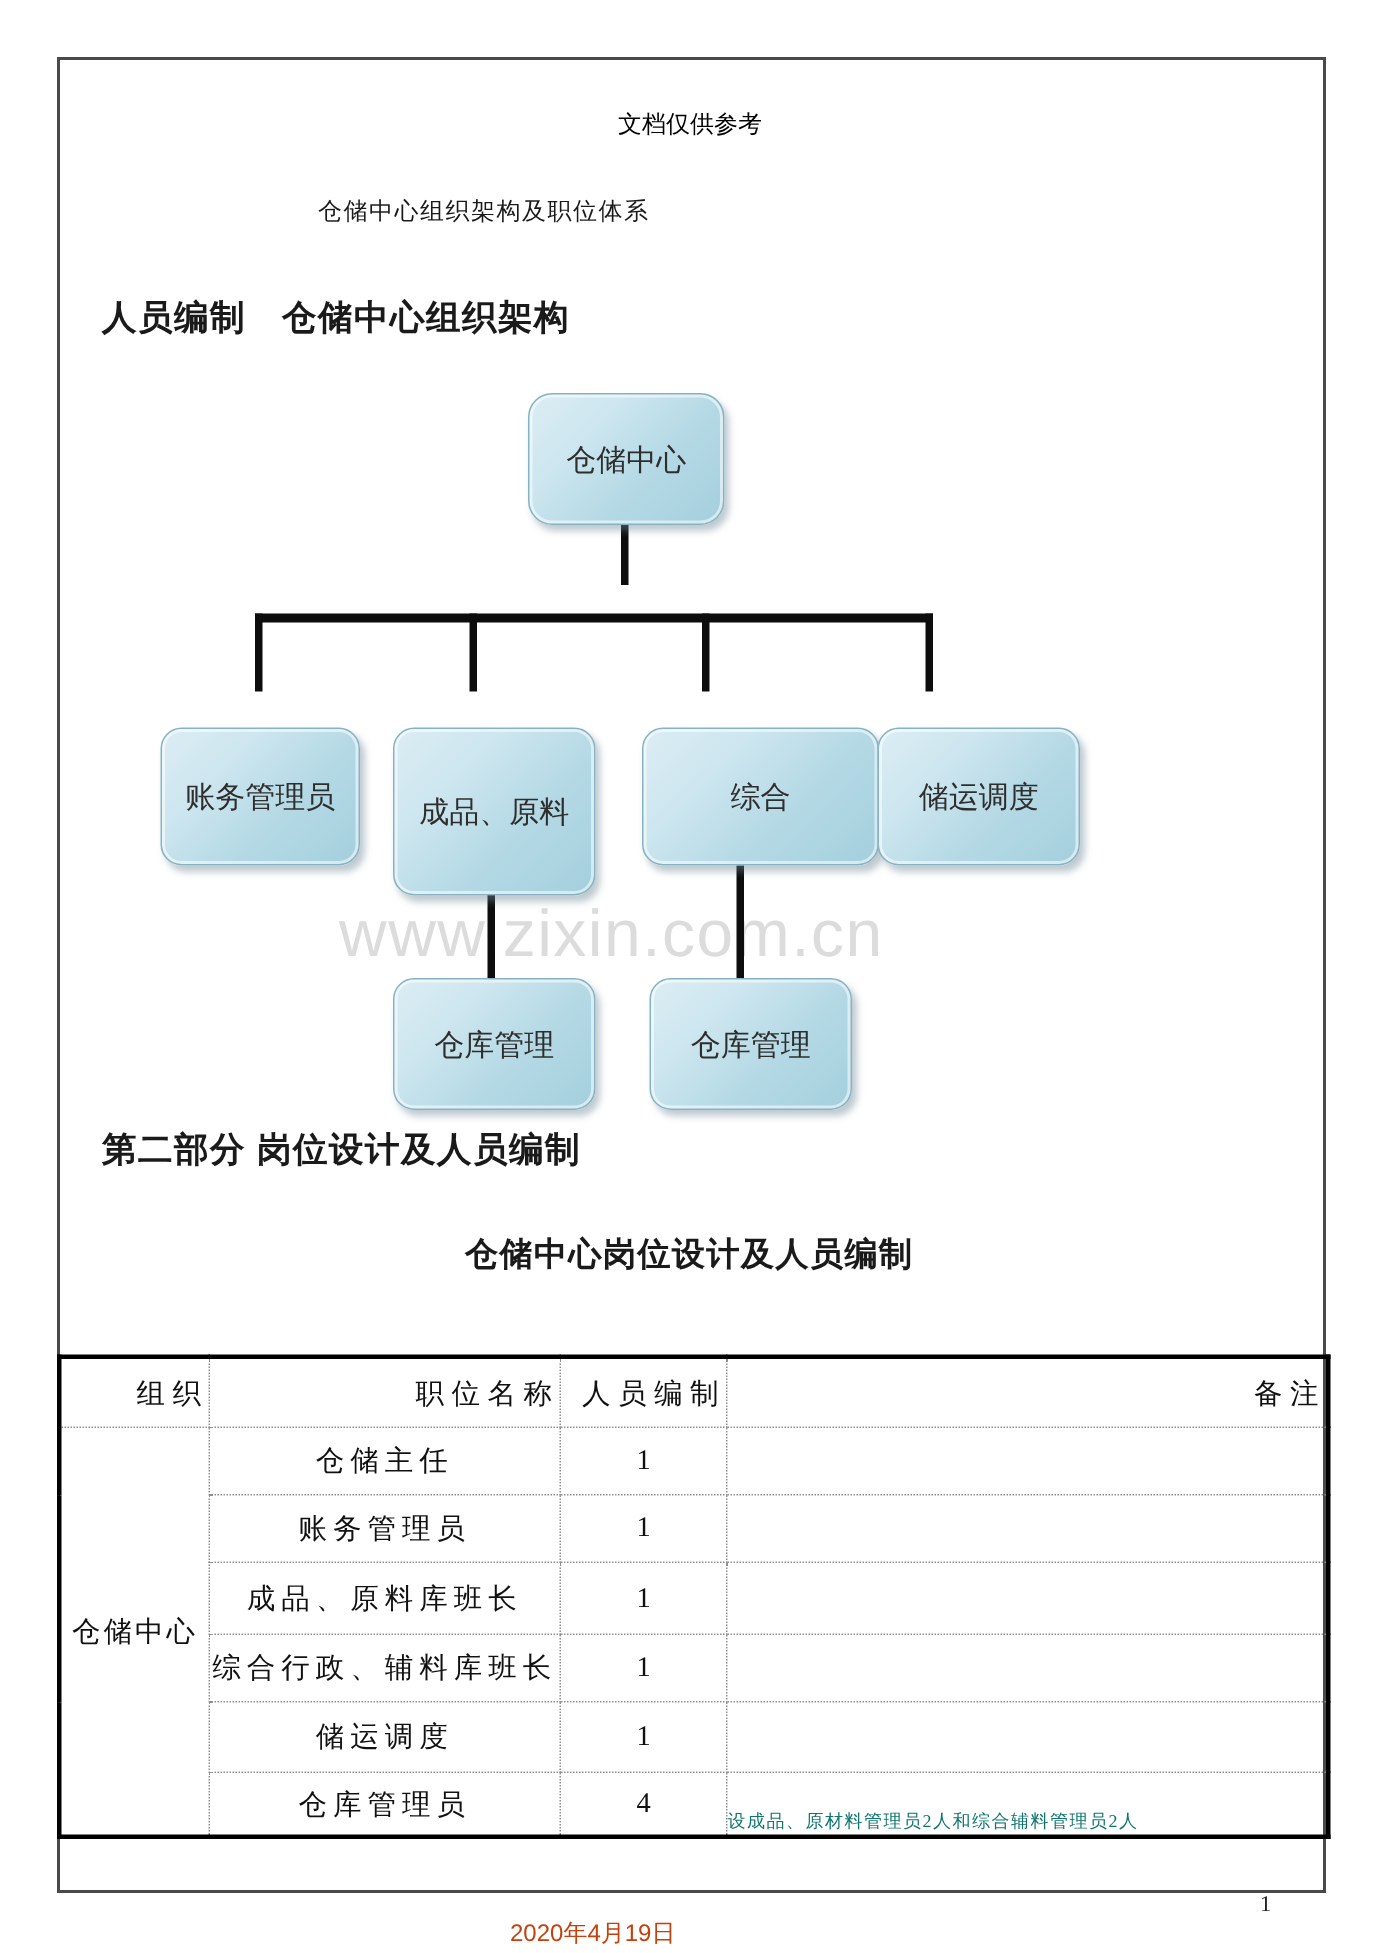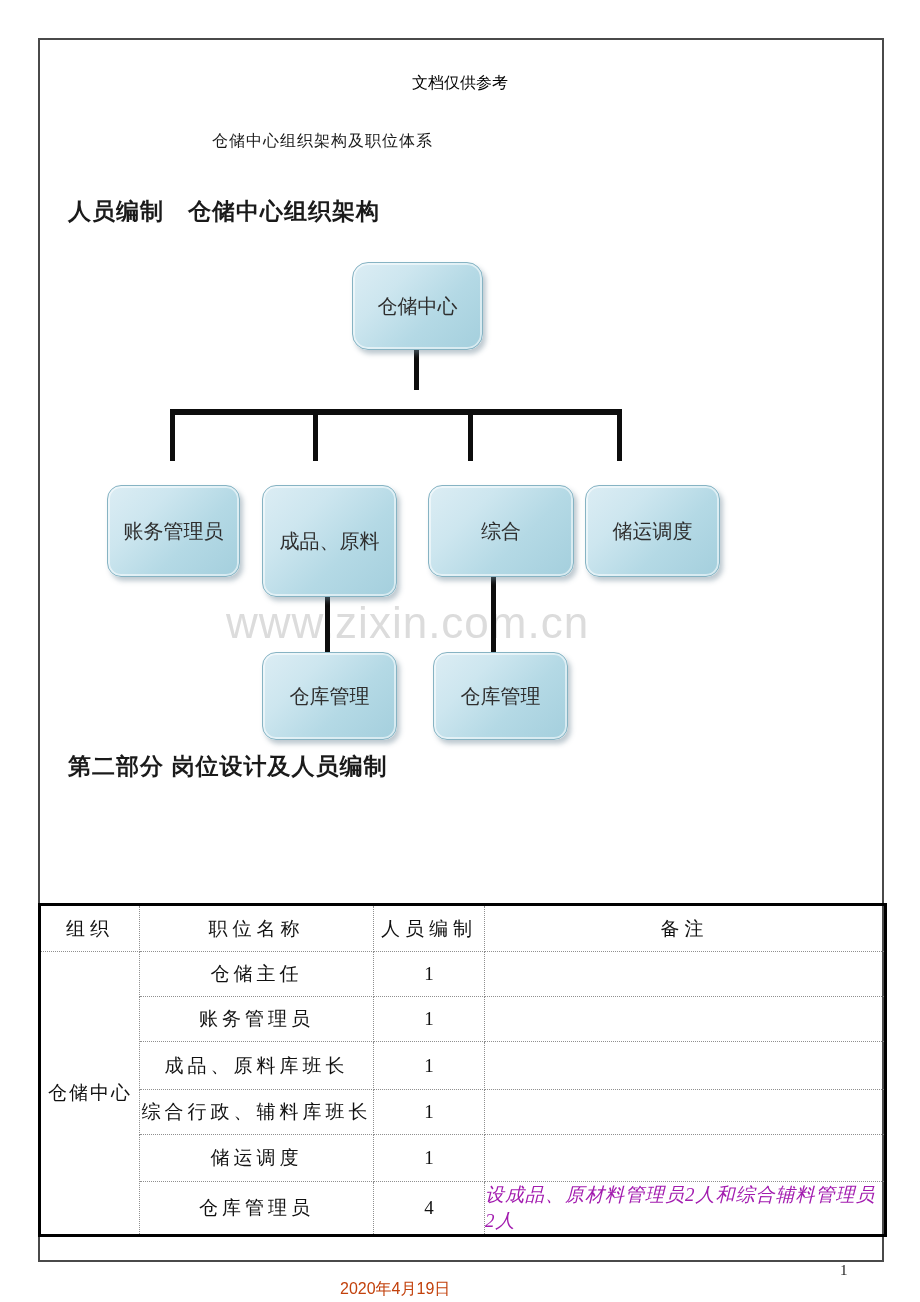--- a/index.html
+++ b/index.html
@@ -20,44 +20,44 @@
         letter-spacing:1px;z-index:1;font-family:"Liberation Sans",sans-serif;}
   .conn{position:absolute;background:#0d0d0d;z-index:2;}
   .org-box{position:absolute;z-index:3;border-radius:14px;border:1px solid #86b3c3;
         background:linear-gradient(135deg,#dcedf4 0%,#cde6ef 30%,#b4d9e5 62%,#a4cfdd 100%);
         box-shadow:3px 4px 5px rgba(110,135,150,.45), inset 0 0 0 2px rgba(255,255,255,.55);
         display:flex;align-items:center;justify-content:center;
         font-size:20px;color:#2e2e2e;box-sizing:border-box;}
   .box-root{left:352px;top:262px;width:131px;height:88px;border-radius:16px;}
   .box-l2-0{left:107px;top:485px;width:133px;height:92px;}
   .box-l2-1{left:262px;top:485px;width:135px;height:112px;}
-  .box-l2-2{left:428px;top:485px;width:146px;height:92px;}
+  .box-l2-2{left:428px;top:485px;width:158px;height:92px;}
   .box-l2-3{left:585px;top:485px;width:135px;height:92px;}
   .box-l3-0{left:262px;top:652px;width:135px;height:88px;}
   .box-l3-1{left:433px;top:652px;width:135px;height:88px;}
   .v-root{left:414px;top:350px;width:5px;height:40px;}
   .h-main{left:170px;top:409px;width:452px;height:6px;}
   .stub0{left:170px;top:409px;width:5px;height:52px;}
   .stub1{left:313px;top:409px;width:5px;height:52px;}
   .stub2{left:468px;top:409px;width:5px;height:52px;}
   .stub3{left:617px;top:409px;width:5px;height:52px;}
   .v-l3-0{left:325px;top:577px;width:5px;height:75px;}
   .v-l3-1{left:491px;top:577px;width:5px;height:75px;}
 
   
   table.staff{position:absolute;left:38px;top:903px;width:846px;border-collapse:collapse;
         table-layout:fixed;border:3px solid #000;}
   table.staff td,table.staff th{border:1px dotted #8f8f8f;padding:0;overflow:hidden;
         font-family:"Liberation Serif",serif;font-weight:400;}
-  th.hdr{font-size:19px;letter-spacing:5px;text-align:center;color:#111;}
+  th.hdr{font-size:19px;letter-spacing:5px;text-align:right;color:#111;}
   td.org{font-size:19px;letter-spacing:2px;text-align:center;color:#111;}
   td.pos{font-size:19px;letter-spacing:4px;text-align:center;color:#111;}
   td.cnt{font-size:19px;text-align:center;font-family:"Liberation Sans",sans-serif;color:#111;}
-  td.note{font-size:19px;letter-spacing:1px;text-align:left;padding-left:10px;color:#a21caf;
-        vertical-align:bottom;padding-bottom:8px;font-style:italic;}
+  td.note{font-size:12px;letter-spacing:1px;text-align:left;padding-left:10px;color:#0f766e;
+        vertical-align:bottom;padding-bottom:8px;}
   .footer-date{position:absolute;left:340px;top:1279px;font-size:16px;color:#c2410c;}
   .page-num{position:absolute;left:840px;top:1262px;font-size:15px;
         font-family:"Liberation Serif",serif;color:#222;}
 </style>
 </head>
 <body>
 
 <div class="page">
 
   <div class="page-frame"></div>
@@ -96,20 +96,21 @@
   </div>
   <div class="org-box box-l3-0">
     <span>仓库管理</span>
   </div>
   <div class="org-box box-l3-1">
     <span>仓库管理</span>
   </div>
 
   <div class="part-heading part2">第二部分 岗位设计及人员编制</div>
 
+  <div class="table-title">仓储中心岗位设计及人员编制</div>
 
   <table class="staff">
     <colgroup>
       <col style="width:100px">
         <col style="width:234px">
         <col style="width:111px">
         <col style="width:401px">
     </colgroup>
     <tbody>
         <tr style="height:47px">

